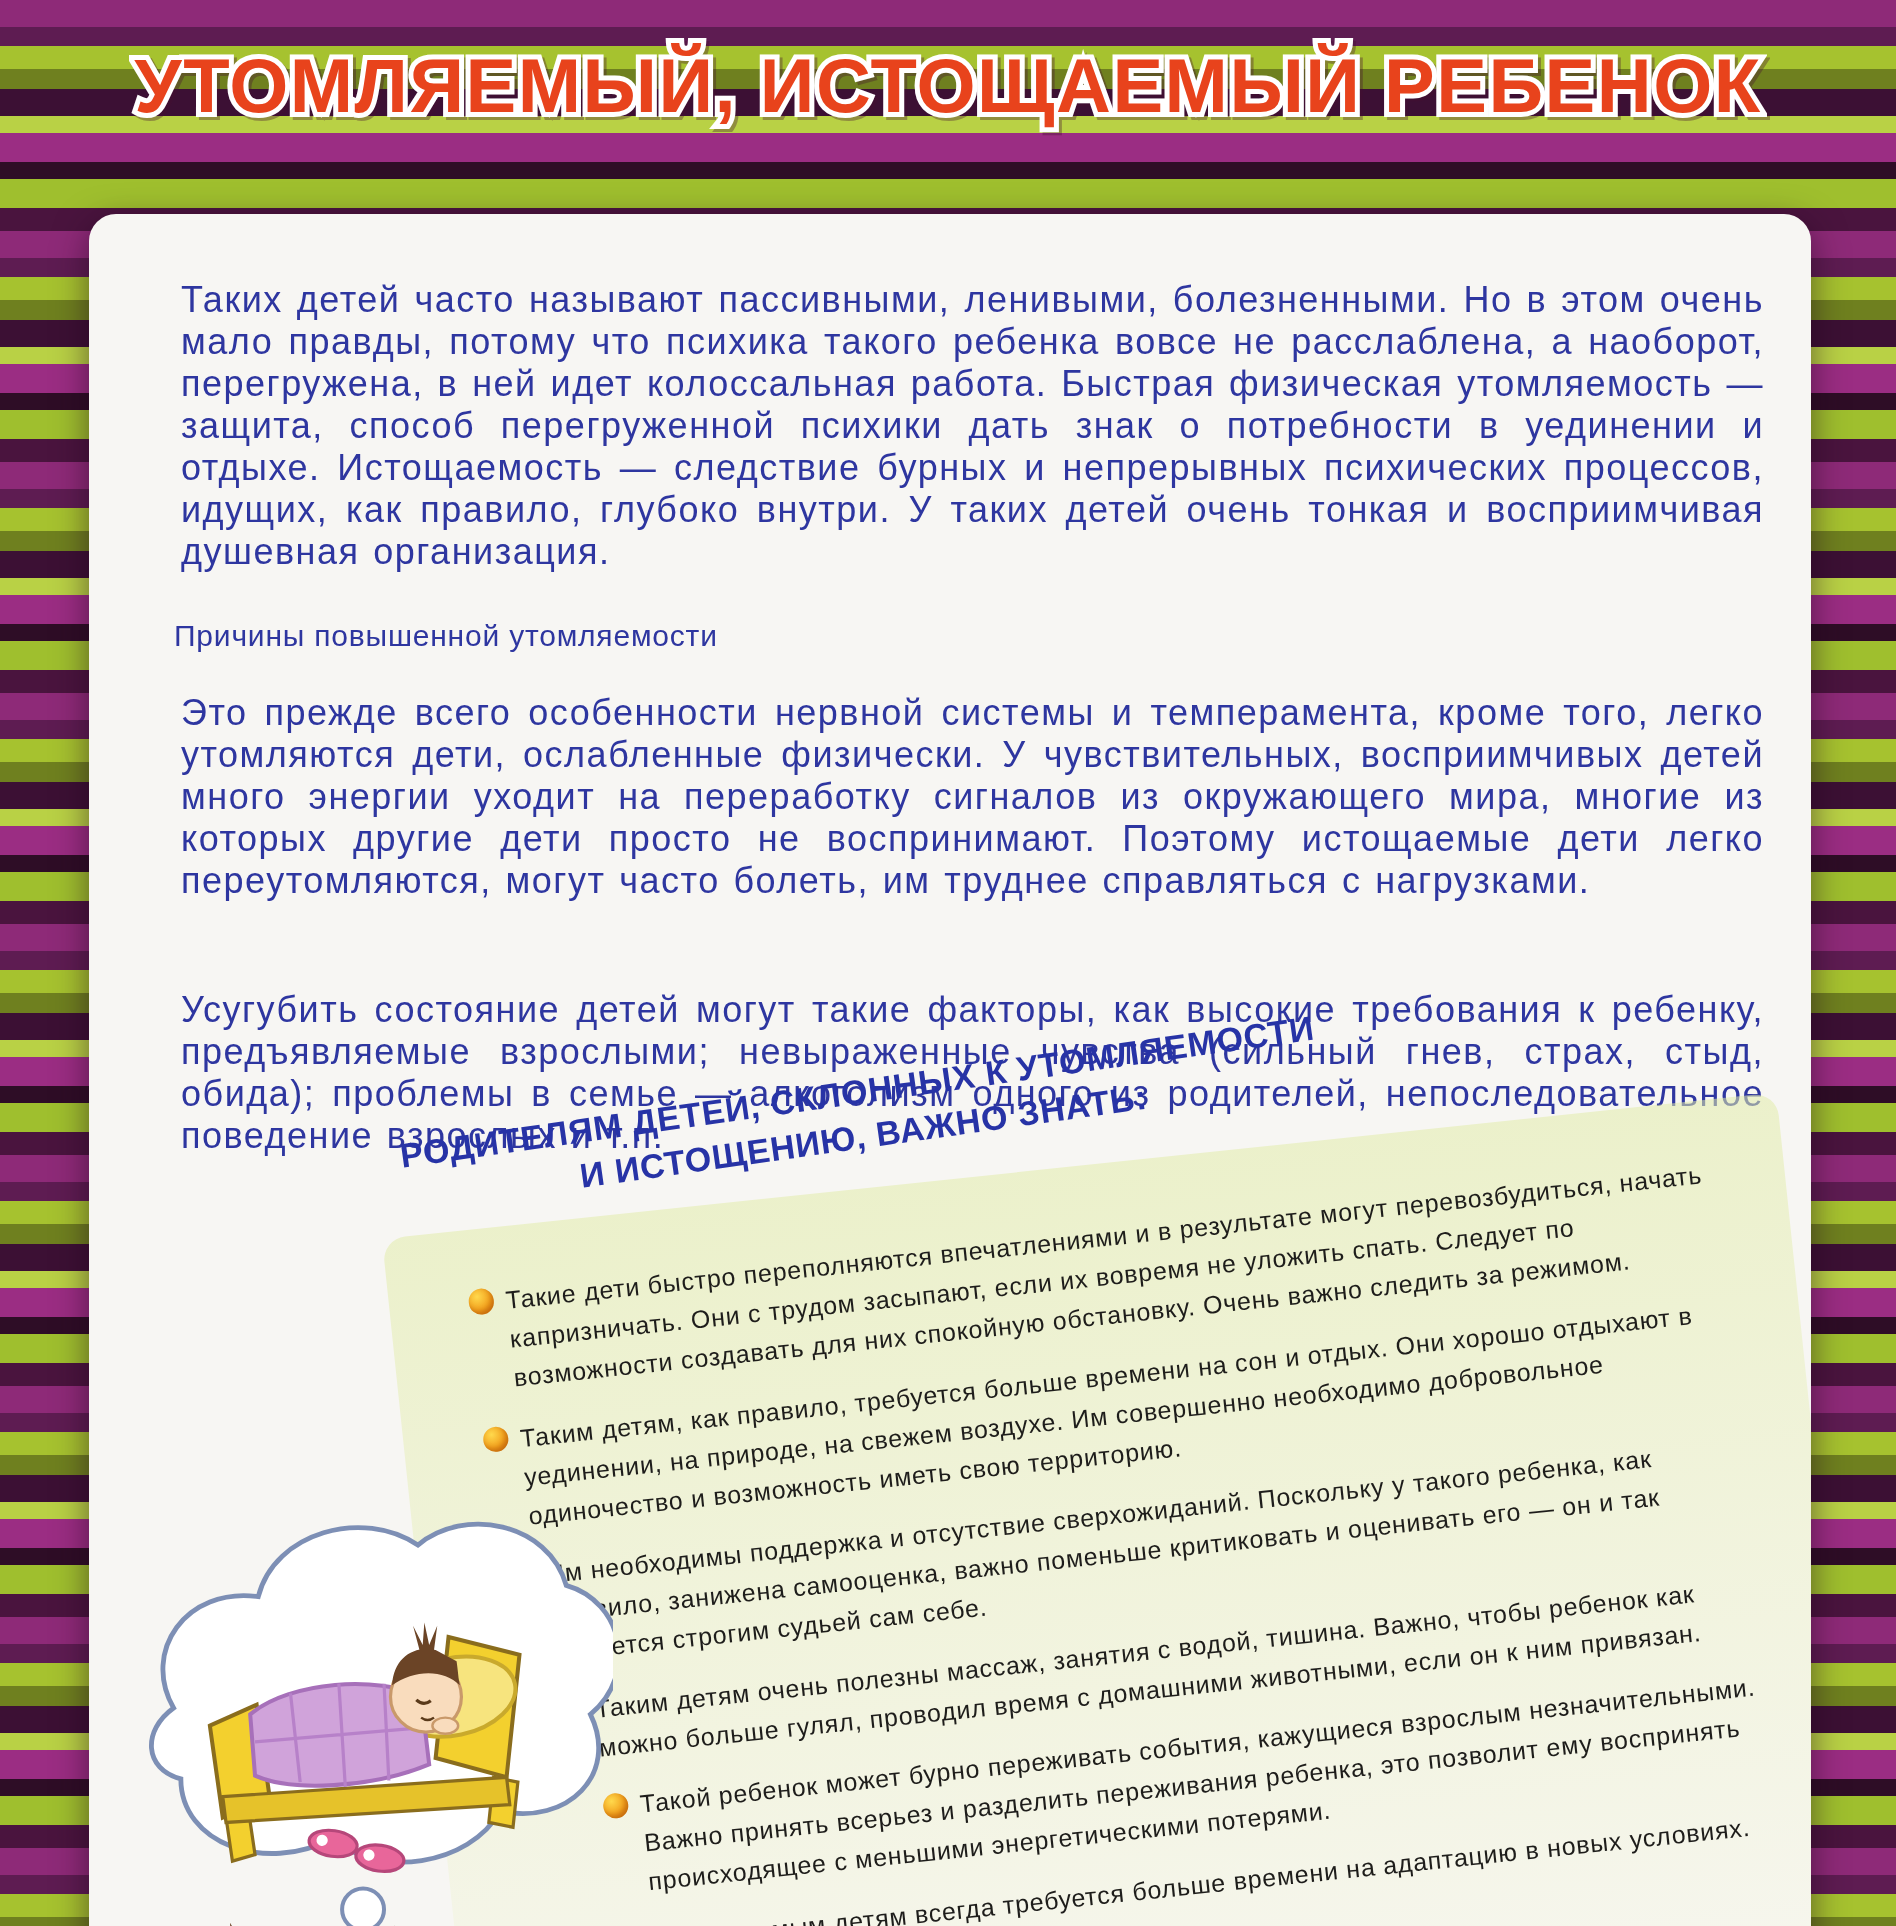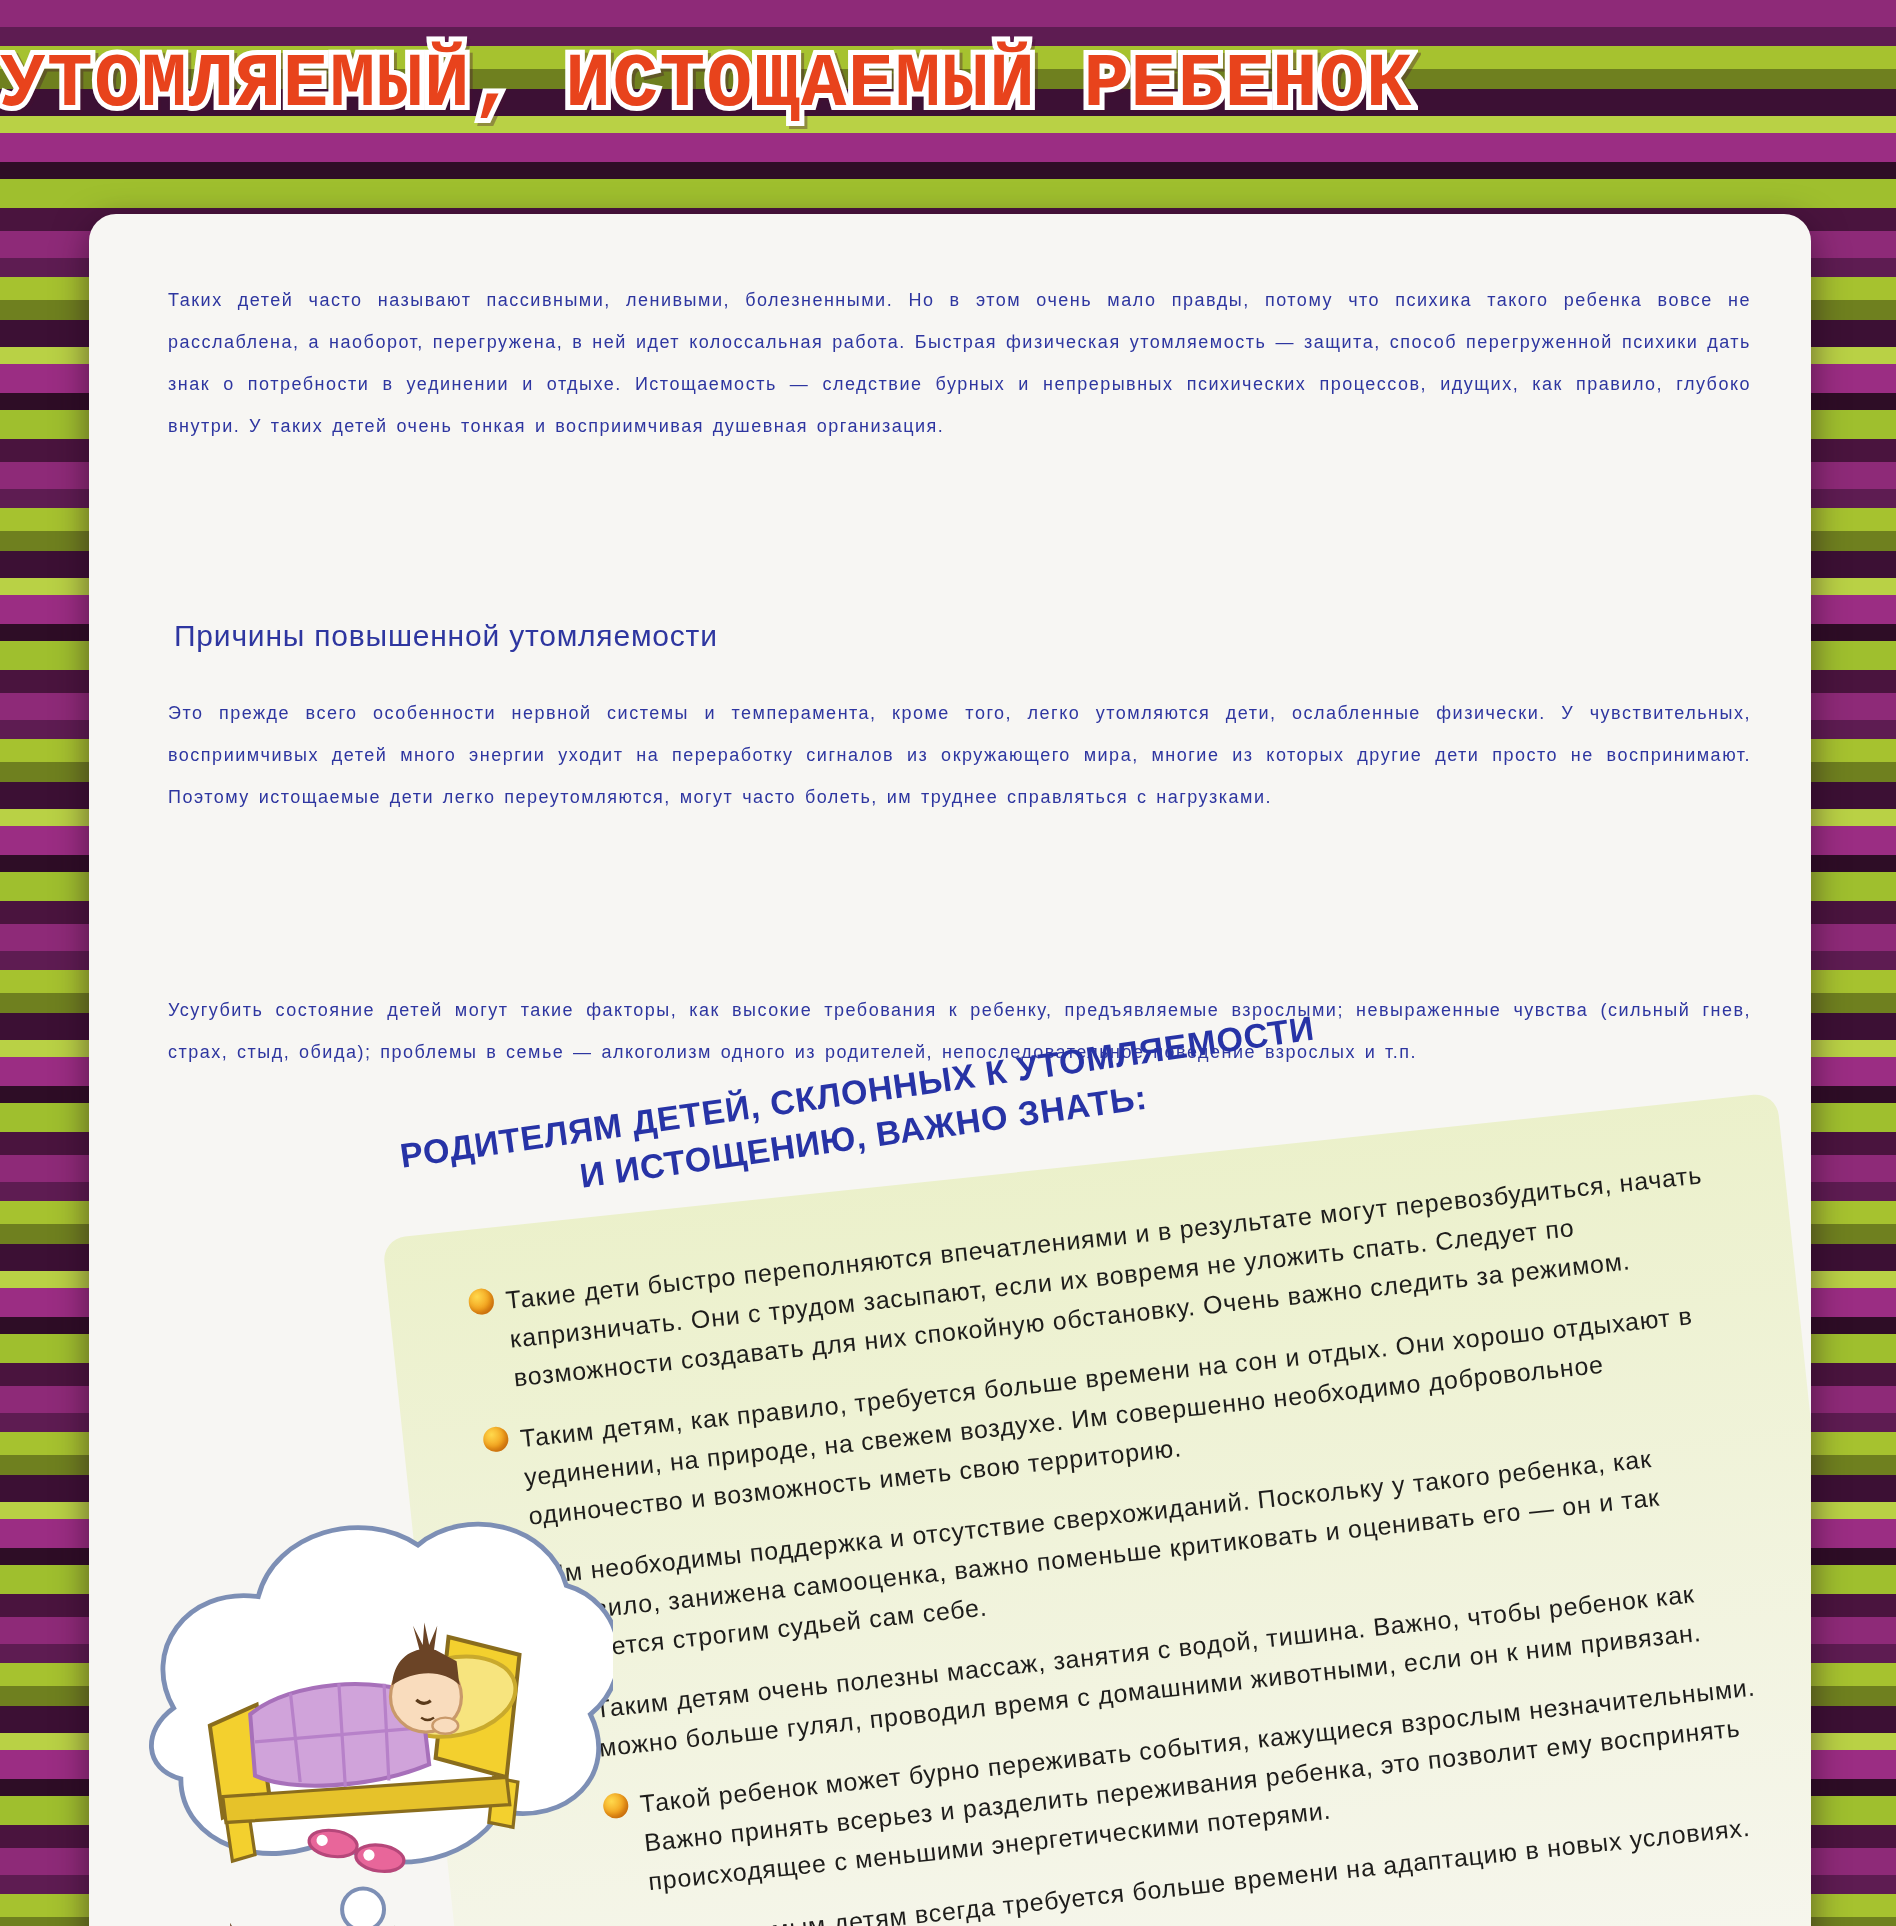--- a/index.html
+++ b/index.html
@@ -9,31 +9,31 @@
       #8e2a78 0px,#8e2a78 27px,
       #5e1c52 27px,#5e1c52 46px,
       #a6c22f 46px,#a6c22f 69px,
       #6f801f 69px,#6f801f 89px,
       #3c1034 89px,#3c1034 116px,
       #b9d145 116px,#b9d145 133px,
       #9b2d83 133px,#9b2d83 162px,
       #2e0d26 162px,#2e0d26 179px,
       #9fbf2e 179px,#9fbf2e 208px,
       #4a143e 208px,#4a143e 231px);}
-  .title-wrap{position:absolute;left:0;right:0;top:42px;z-index:5;font-family:Liberation Mono, monospace;}
+  .title-wrap{position:absolute;left:0;right:0;top:42px;text-align:center;z-index:5;}
   .title-wrap h1{margin:0;font-size:76px;font-weight:700;letter-spacing:1.5px;color:#e8431c;}
   .outline-text{position:relative;display:inline-block;color:#e8431c;
     filter:drop-shadow(3.1px 3.9px 0 rgba(70,15,50,.35));}
   .outline-text::before{content:attr(data-text);position:absolute;left:0;top:0;width:100%;
     -webkit-text-stroke:10px #ffffff;color:#fff;z-index:-1;}
   .card{position:absolute;left:89px;top:214px;width:1722px;height:2356px;
     background:#f7f6f3;border-radius:27px;overflow:hidden;
     box-shadow:0 10px 35px rgba(30,5,25,.55);}
   .blue{color:#2e36a0;}
-  .para{position:absolute;left:79px;width:1583px;margin:0;font-size:18px;line-height:42px;
+  .para{position:absolute;left:92px;width:1583px;margin:0;font-size:36px;line-height:42px;
     letter-spacing:1.5px;word-spacing:2.3px;text-align:justify;}
   .intro{top:65px;}
   .causes-heading{position:absolute;left:85px;top:405px;margin:0;font-size:30px;
     font-weight:400;letter-spacing:0.8px;}
   .causes-p1{top:478px;}
   .causes-p2{top:775px;}
   .advice-heading{position:absolute;left:166px;top:940px;width:1210px;margin:0;
     font-size:34px;font-weight:700;line-height:45px;text-align:center;color:#2733a6;
     transform:rotate(-8deg);transform-origin:left top;letter-spacing:0.8px;}
   .tint{position:absolute;left:293px;top:1025px;width:1402px;height:905px;

